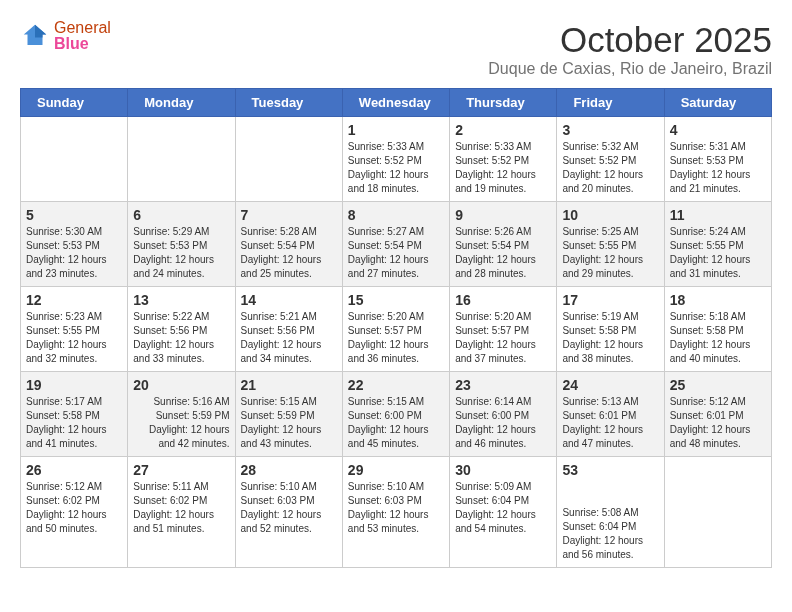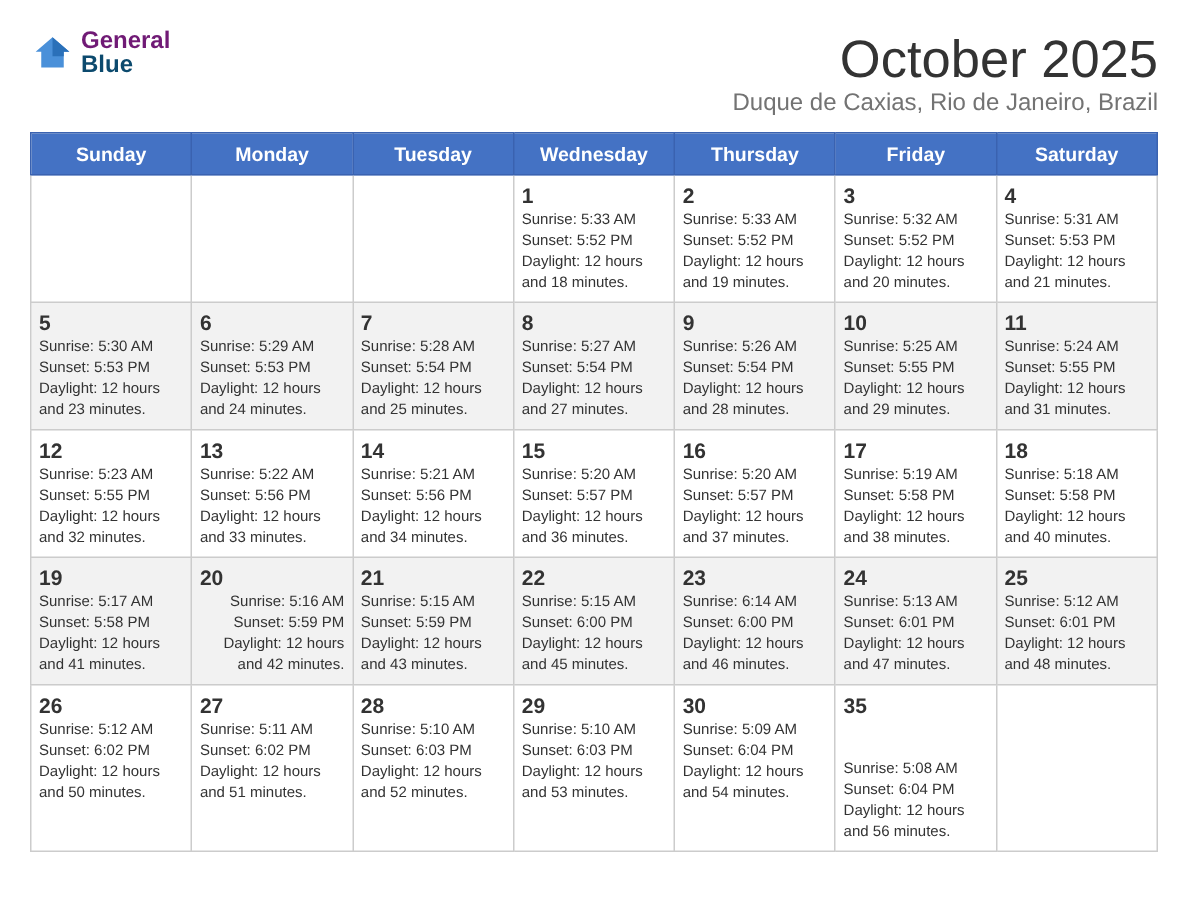--- a/index.html
+++ b/index.html
@@ -38,22 +38,22 @@
       color: #737373;
     }
     table {
       width: 100%;
       border-collapse: collapse;
       table-layout: fixed;
     }
     .day-header {
       background-color: #4472c4;
       color: white;
-      text-align: center;
-      padding: 6px 6px;
+      text-align: left;
+      padding: 6px 16px;
       font-size: 13px;
       font-weight: bold;
       border: 1px solid #3a62b0;
     }
     td {
       border: 1px solid #ccc;
       vertical-align: top;
       padding: 5px 5px;
       font-size: 10.5px;
       color: #333;
@@ -87,22 +87,22 @@
 <body>
 
 <div class="header-section">
   <div class="logo">
     <svg class="logo-icon" viewBox="0 0 40 40">
       <polygon points="20,5 35,18 30,18 30,32 10,32 10,18 5,18" fill="#4a90d9"></polygon>
       <polygon points="20,5 35,18 30,18 30,22 20,22 20,5" fill="#2a70b9"></polygon>
     </svg>
     <div>
       <div style="line-height:1">
-        <span style="font-size:16px;font-weight:bold;color:#701a75;">General</span><br>
-        <span style="font-size:16px;font-weight:bold;color:#0c4a6e;">Blue</span>
+        <span style="font-size:16px;font-weight:normal;color:#c2410c;">General</span><br>
+        <span style="font-size:16px;font-weight:bold;color:#ec4899;">Blue</span>
       </div>
     </div>
   </div>
   <div class="title-section">
     <div class="month-title">October 2025</div>
     <div class="location-title">Duque de Caxias, Rio de Janeiro, Brazil</div>
   </div>
 </div>
 
 <table>
@@ -304,21 +304,21 @@
 Sunset: 6:03 PM
 Daylight: 12 hours and 53 minutes.</div>
         </td>
         <td>
           <span class="day-num">30</span>
           <div class="cell-text" style="white-space: pre-line;">Sunrise: 5:09 AM
 Sunset: 6:04 PM
 Daylight: 12 hours and 54 minutes.</div>
         </td>
         <td>
-          <span class="day-num">35</span>
+          <span class="day-num">53</span>
           <div class="cell-text" style="white-space: pre-line; margin-top: 28px;">Sunrise: 5:08 AM
 Sunset: 6:04 PM
 Daylight: 12 hours and 56 minutes.</div>
         </td>
         <td class="empty-cell"></td>
       </tr>
     </tbody>
 </table>
 
 </body></html>

